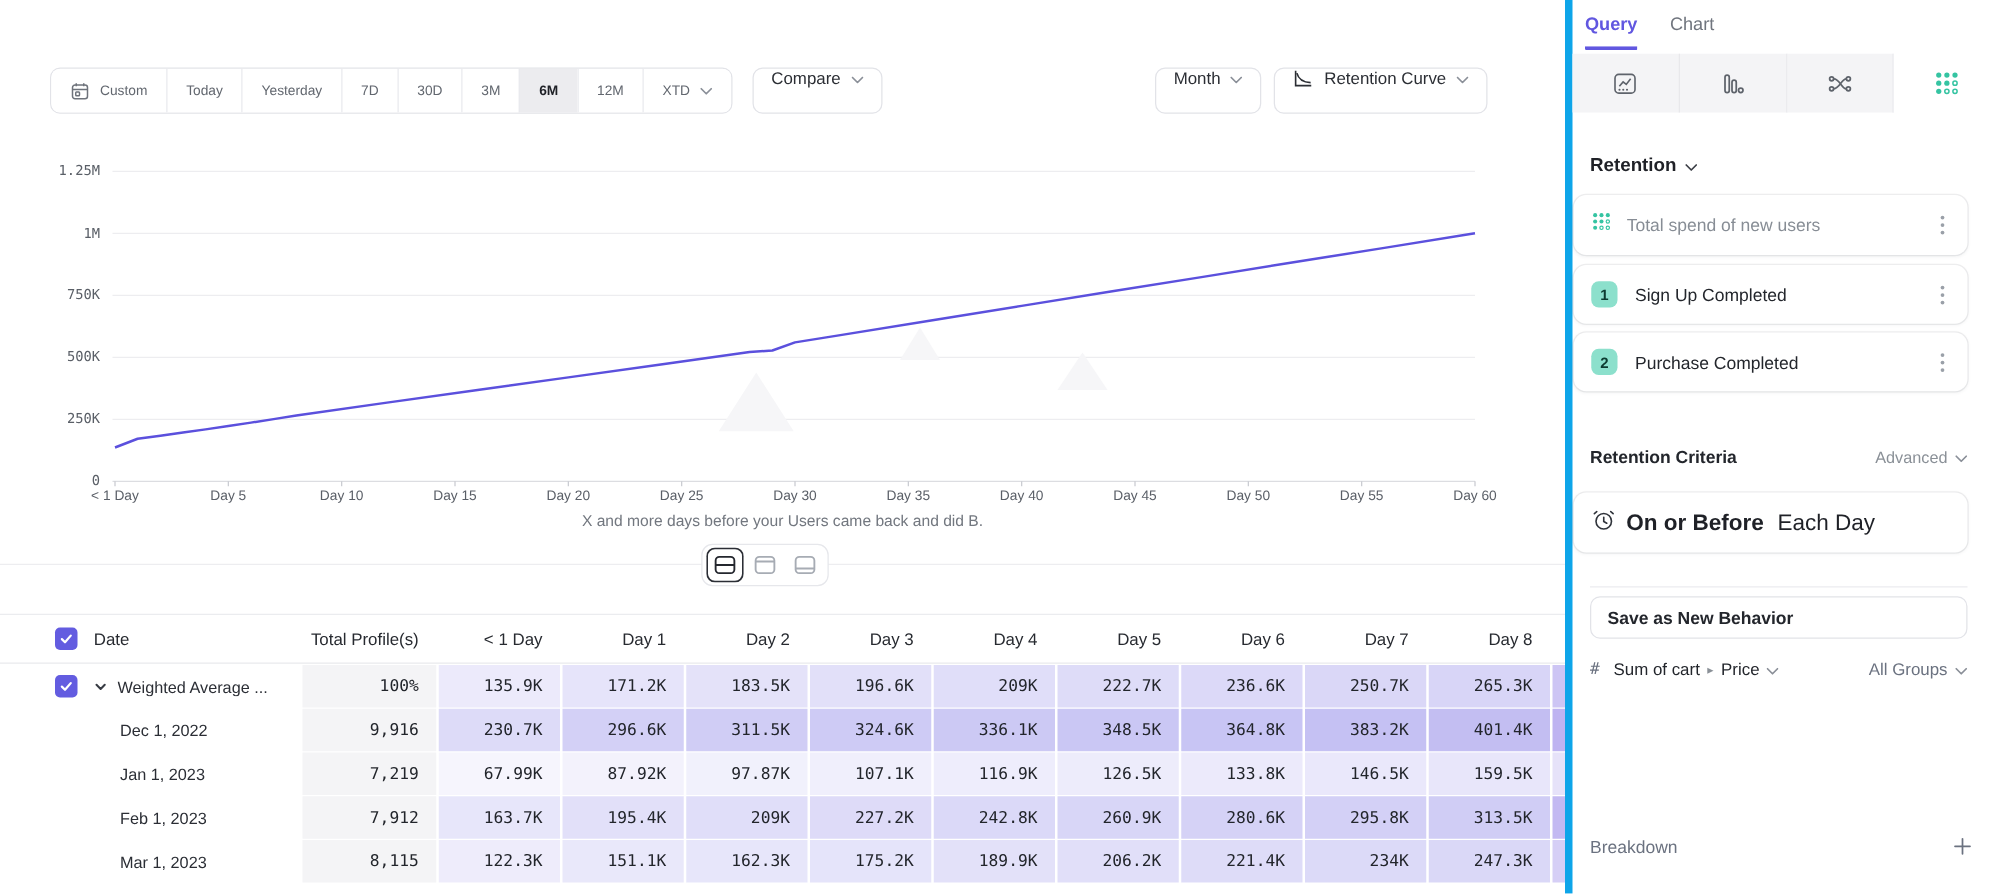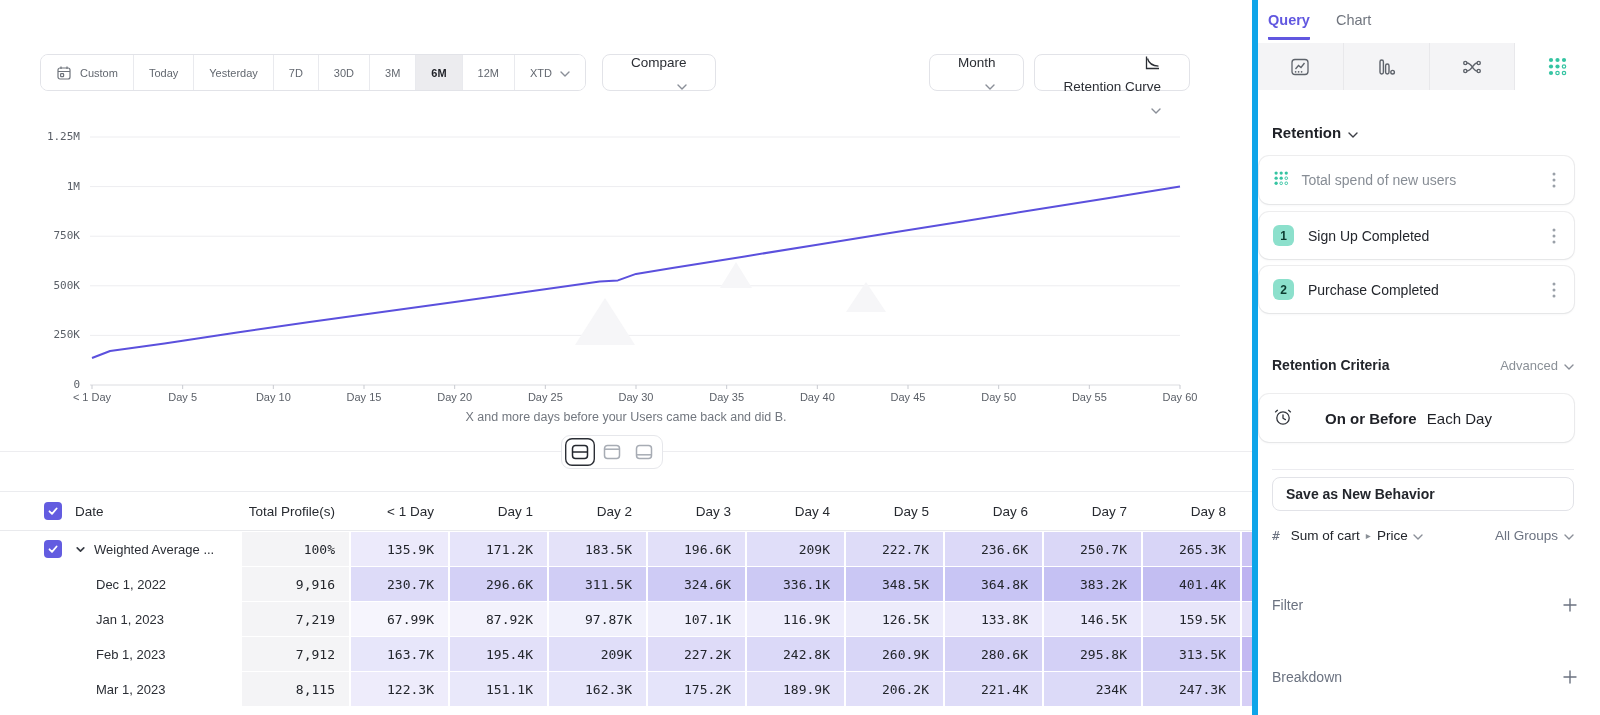--- a/index.html
+++ b/index.html
@@ -7,22 +7,22 @@
   body { font-family:"Liberation Sans", sans-serif; color:#23262c; }
   #app { position:relative; width:1600px; height:715px; background:#fff; overflow:hidden; }
 
   
   .toolbar { position:absolute; left:40px; top:54px; display:flex; gap:16px; align-items:center; }
   .seg { display:flex; align-items:stretch; border:1px solid #e2e3e8; border-radius:8px; background:#fff; height:37px; overflow:hidden; }
   .seg-btn { display:flex; align-items:center; gap:8px; padding:0 15px; font-size:11px; color:#62676f;
              background:#fff; border:none; border-left:1px solid #e9eaee; cursor:pointer; font-family:inherit; }
   .seg-btn:first-child { border-left:none; }
   .seg-btn.active { background:#ececef; color:#1f2127; font-weight:bold; }
-  .tbtn { display:flex; align-items:flex-end; gap:8px; height:37px; padding:0 28px; background:#fff;
-          border:1px solid #e2e3e8; border-radius:8px; font-size:13.5px; color:#2b2e34; cursor:pointer; font-family:inherit;flex-direction:column; }
+  .tbtn { display:flex; align-items:flex-start; gap:8px; height:37px; padding:0 14px; background:#fff;
+          border:1px solid #e2e3e8; border-radius:8px; font-size:13.5px; color:#2b2e34; cursor:pointer; font-family:inherit; }
   .tb-right { position:absolute; top:54px; right:410px; display:flex; gap:10px; }
   .chev { color:#8a8f98; }
   .seg-btn .chev, .tbtn .chev { flex:0 0 auto; }
   .cal-ic { color:#6e737b; display:flex; }
 
   
   .legend { position:absolute; left:0; top:113px; width:1252px; display:flex; justify-content:center; align-items:center; gap:8px;
             font-size:12.5px; color:#2e3238; }
   .lg-sq { width:11px; height:11px; border-radius:3px; display:inline-block; }
   .chart { position:absolute; left:0; top:130px; width:1252px; height:285px; }
@@ -72,21 +72,21 @@
   .p-behavior { top:156px; height:48px; gap:12px; }
   .p-behavior-title { color:#878d95; font-size:14px; flex:1; }
   .p-step { gap:14px; }
   .p-step .stp-lbl { flex:1; font-size:14px; color:#23262c; }
   .badge { width:21px; height:21px; border-radius:6px; background:#8ce0cc; color:#0d3b30; font-size:12px; font-weight:bold;
            display:flex; align-items:center; justify-content:center; }
   .kebab { display:flex; padding:4px; cursor:pointer; }
   .p-critrow { position:absolute; top:357px; left:14px; right:26px; display:flex; justify-content:space-between; align-items:center; }
   .p-critlabel { font-size:14px; font-weight:bold; color:#23262c; }
   .p-adv { display:flex; align-items:center; gap:6px; font-size:13px; color:#8a9097; cursor:pointer; }
-  .p-crit { top:394px; height:48px; gap:32px; font-size:15px; }
+  .p-crit { top:394px; height:48px; gap:8px; font-size:18px; }
   .p-crit .cond { font-weight:bold; color:#1f2127; cursor:pointer; }
   .p-crit .win { margin-left:6px; color:#1f2127; cursor:pointer; }
   .p-divider { position:absolute; top:469px; left:14px; right:26px; height:1px; background:#ececf0; }
   .p-save { position:absolute; top:477px; left:14px; right:26px; height:34px; border:1px solid #e2e3e8; border-radius:8px;
             display:flex; align-items:center; padding:0 13px; font-size:14px; font-weight:bold; color:#23262c; cursor:pointer; background:#fff; }
   .p-measure { position:absolute; top:528px; left:14px; right:26px; display:flex; align-items:center; font-size:13.5px; }
   .p-measure .hash { font-family:"DejaVu Sans Mono", monospace; color:#6b7280; margin-right:11px; font-size:13px; }
   .p-measure .prop { color:#23262c; cursor:pointer; display:flex; align-items:center; gap:5px; }
   .p-measure .grp { margin-left:auto; color:#6b7280; cursor:pointer; display:flex; align-items:center; gap:6px; }
   .tri { color:#8a9097; font-size:10px; padding:0 1px; }
@@ -467,28 +467,20 @@
             </svg></span>
       </span>
       <span class="grp">
         <span>All Groups</span>
         <span class="chev"><svg width="10" height="6" viewBox="0 0 10 6" fill="none">
               <path d="M1 1l4 4 4-4" stroke="currentColor" stroke-width="1.4" stroke-linecap="round" stroke-linejoin="round"></path>
             </svg></span>
       </span>
     </div>
 
-    <div class="p-row" style="top:597px">
-      <span>Filter</span>
-      <span class="p-plus">
-          <svg width="16" height="16" viewBox="0 0 16 16" fill="none" stroke="#6b7280" stroke-width="1.4" stroke-linecap="round">
-            <path d="M8 2v12M2 8h12"></path>
-          </svg>
-        </span>
-    </div>
     <div class="p-row" style="top:669px">
       <span>Breakdown</span>
       <span class="p-plus">
           <svg width="16" height="16" viewBox="0 0 16 16" fill="none" stroke="#6b7280" stroke-width="1.4" stroke-linecap="round">
             <path d="M8 2v12M2 8h12"></path>
           </svg>
         </span>
     </div>
   </div>
 </div>

